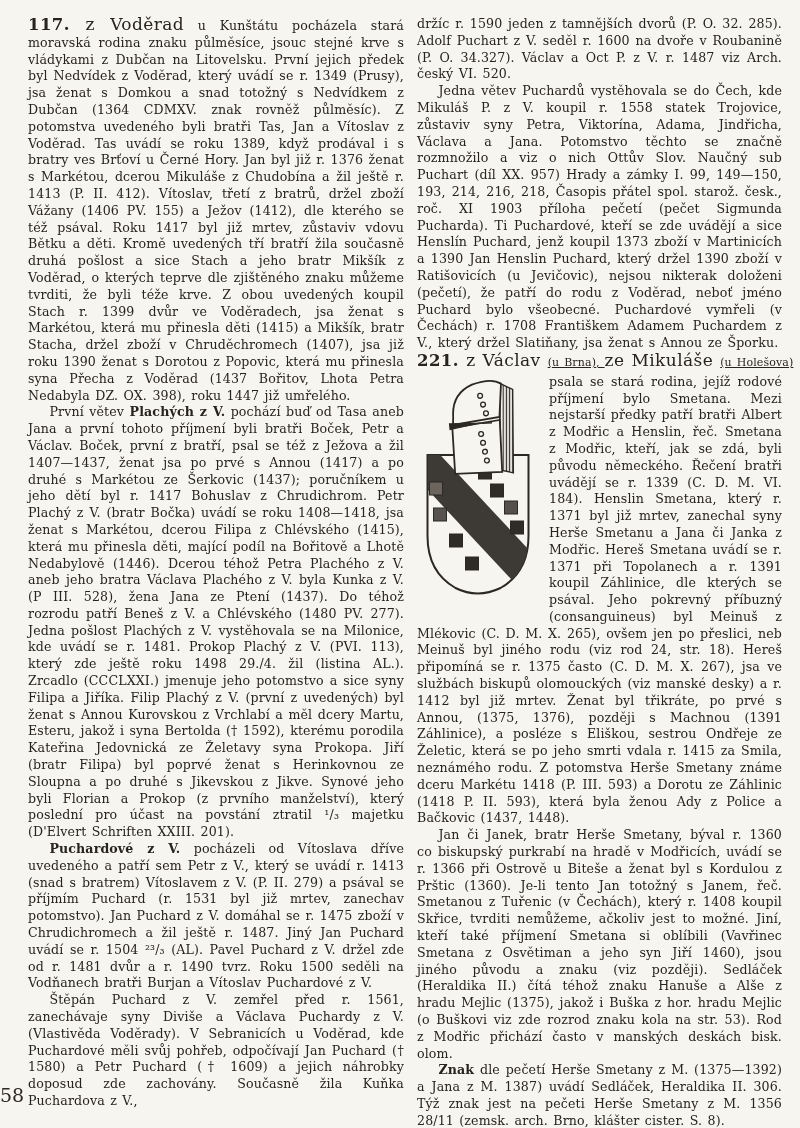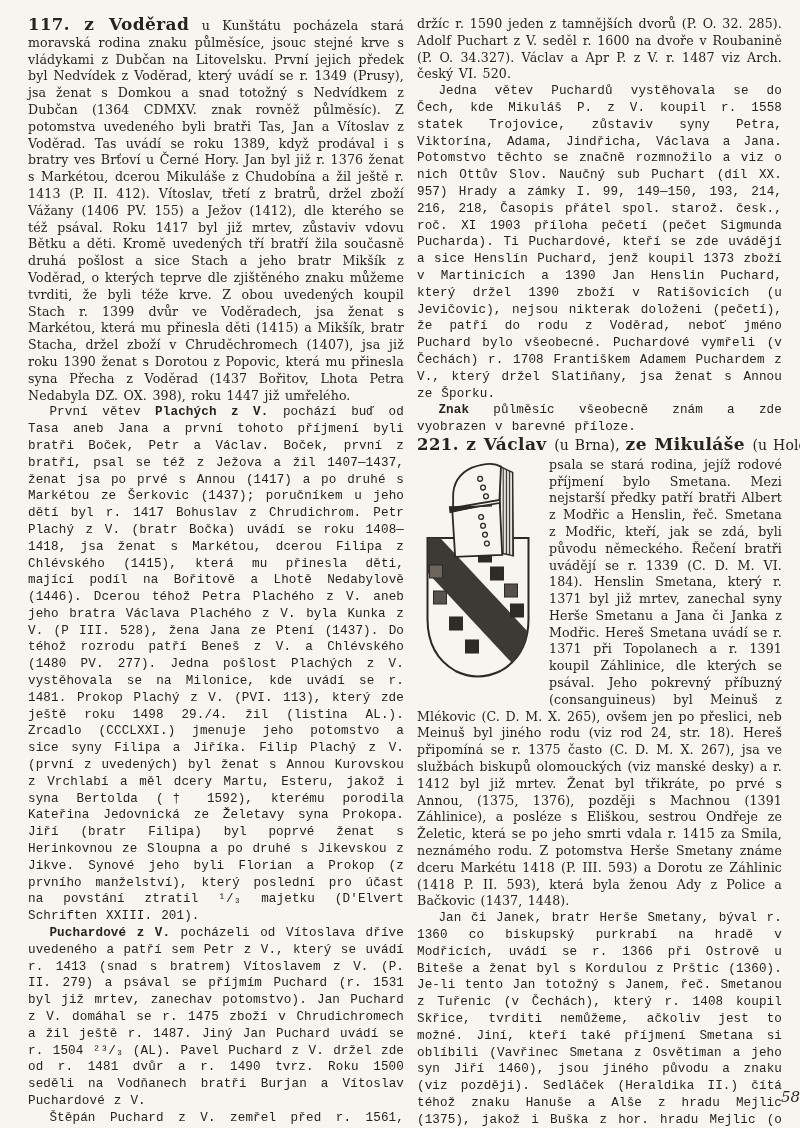--- a/index.html
+++ b/index.html
@@ -21,67 +21,65 @@
   .col-left{width:376px;flex:0 0 376px;}
   .col-right{width:365px;flex:0 0 365px;}
   p.para{
     margin:0;
     font-size:12.6px;
     line-height:16.8px;
     text-align:justify;
     word-spacing:0.10em;
     letter-spacing:0.01em;
   }
-  p.para.indent{text-indent:1.7em;font-family:Liberation Mono, monospace;}
+  p.para.indent{text-indent:1.7em;}
   .s-hnum{font-weight:700;font-size:16.5px;letter-spacing:0.4px;margin-top:19px;}
-  .s-htitle{font-weight:700;font-size:17px;letter-spacing:0.4px;}
-  .s-hparen{font-size:14px;}
+  .s-htitle{font-weight:400;font-size:17px;letter-spacing:0.4px;}
+  .s-hparen{font-size:11px;text-decoration:underline;}
   .s-b{font-weight:700;}
   .heading-118{
     margin:14px 0 3px 0;
     text-align:left;
     line-height:22px;
     white-space:nowrap;
   }
   .sec118-body{margin-top:2px;}
   .shield-figure{
     float:left;
     width:118px;
     height:232px;
     margin:4px 12px 2px 2px;
   }
   .shield-figure svg{display:block;width:100%;height:100%;}
   .page-number{
     position:absolute;
     left:0;right:0;
     bottom:22px;
-    text-align:right;
-    font-style:italic;
-    font-size:15px;
+    text-align:left;
+    font-size:19px;
     color:#2b2722;
   }
 </style>
 </head>
 <body>
 
 <div class="page">
   <div class="columns">
 
     <div class="col col-left">
         <p class="para"><span class="s-hnum">117. </span><span class="s-htitle">z Voděrad</span><span> u Kunštátu pocházela stará moravská rodina znaku půlměsíce, jsouc stejné krve s vládykami z Dubčan na Litovelsku. První jejich předek byl Nedvídek z Voděrad, který uvádí se r. 1349 (Prusy), jsa ženat s Domkou a snad totožný s Nedvídkem z Dubčan (1364 CDMXV. znak rovněž půlměsíc). Z potomstva uvedeného byli bratři Tas, Jan a Vítoslav z Voděrad. Tas uvádí se roku 1389, když prodával i s bratry ves Brťoví u Černé Hory. Jan byl již r. 1376 ženat s Markétou, dcerou Mikuláše z Chudobína a žil ještě r. 1413 (P. II. 412). Vítoslav, třetí z bratrů, držel zboží Vážany (1406 PV. 155) a Ježov (1412), dle kterého se též psával. Roku 1417 byl již mrtev, zůstaviv vdovu Bětku a děti. Kromě uvedených tří bratří žila současně druhá pošlost a sice Stach a jeho bratr Mikšík z Voděrad, o kterých teprve dle zjištěného znaku můžeme tvrditi, že byli téže krve. Z obou uvedených koupil Stach r. 1399 dvůr ve Voděradech, jsa ženat s Markétou, která mu přinesla děti (1415) a Mikšík, bratr Stacha, držel zboží v Chruděchromech (1407), jsa již roku 1390 ženat s Dorotou z Popovic, která mu přinesla syna Přecha z Voděrad (1437 Bořitov, Lhota Petra Nedabyla DZ. OX. 398), roku 1447 již umřelého.</span></p>
         <p class="para indent"><span>První větev </span><span class="s-b">Plachých z V.</span><span> pochází buď od Tasa aneb Jana a první tohoto příjmení byli bratři Boček, Petr a Václav. Boček, první z bratří, psal se též z Ježova a žil 1407—1437, ženat jsa po prvé s Annou (1417) a po druhé s Markétou ze Šerkovic (1437); poručníkem u jeho dětí byl r. 1417 Bohuslav z Chrudichrom. Petr Plachý z V. (bratr Bočka) uvádí se roku 1408—1418, jsa ženat s Markétou, dcerou Filipa z Chlévského (1415), která mu přinesla děti, mající podíl na Bořitově a Lhotě Nedabylově (1446). Dcerou téhož Petra Plachého z V. aneb jeho bratra Václava Plachého z V. byla Kunka z V. (P III. 528), žena Jana ze Ptení (1437). Do téhož rozrodu patří Beneš z V. a Chlévského (1480 PV. 277). Jedna pošlost Plachých z V. vystěhovala se na Milonice, kde uvádí se r. 1481. Prokop Plachý z V. (PVI. 113), který zde ještě roku 1498 29./4. žil (listina AL.). Zrcadlo (CCCLXXI.) jmenuje jeho potomstvo a sice syny Filipa a Jiříka. Filip Plachý z V. (první z uvedených) byl ženat s Annou Kurovskou z Vrchlabí a měl dcery Martu, Esteru, jakož i syna Bertolda († 1592), kterému porodila Kateřina Jedovnická ze Želetavy syna Prokopa. Jiří (bratr Filipa) byl poprvé ženat s Herinkovnou ze Sloupna a po druhé s Jikevskou z Jikve. Synové jeho byli Florian a Prokop (z prvního manželství), který poslední pro účast na povstání ztratil ¹/₃ majetku (D'Elvert Schriften XXIII. 201).</span></p>
         <p class="para indent"><span class="s-b">Puchardové z V.</span><span> pocházeli od Vítoslava dříve uvedeného a patří sem Petr z V., který se uvádí r. 1413 (snad s bratrem) Vítoslavem z V. (P. II. 279) a psával se příjmím Puchard (r. 1531 byl již mrtev, zanechav potomstvo). Jan Puchard z V. domáhal se r. 1475 zboží v Chrudichromech a žil ještě r. 1487. Jiný Jan Puchard uvádí se r. 1504 ²³/₃ (AL). Pavel Puchard z V. držel zde od r. 1481 dvůr a r. 1490 tvrz. Roku 1500 seděli na Vodňanech bratři Burjan a Vítoslav Puchardové z V.</span></p>
         <p class="para indent"><span>Štěpán Puchard z V. zemřel před r. 1561, zanechávaje syny Diviše a Václava Puchardy z V. (Vlastivěda Voděrady). V Sebranicích u Voděrad, kde Puchardové měli svůj pohřeb, odpočívají Jan Puchard († 1580) a Petr Puchard († 1609) a jejich náhrobky doposud zde zachovány. Současně žila Kuňka Puchardova z V.,</span></p>
       </div>
 
     <div class="col col-right">
       <div>
-          <p class="para"><span>držíc r. 1590 jeden z tamnějších dvorů (P. O. 32. 285). Adolf Puchart z V. seděl r. 1600 na dvoře v Roubanině (P. O. 34.327). Václav a Apr P. z V. r. 1487 viz Arch. český VI. 520.</span></p>
+          <p class="para"><span>držíc r. 1590 jeden z tamnějších dvorů (P. O. 32. 285). Adolf Puchart z V. seděl r. 1600 na dvoře v Roubanině (P. O. 34.327). Václav a Oct P. z V. r. 1487 viz Arch. český VI. 520.</span></p>
           <p class="para indent"><span>Jedna větev Puchardů vystěhovala se do Čech, kde Mikuláš P. z V. koupil r. 1558 statek Trojovice, zůstaviv syny Petra, Viktorína, Adama, Jindřicha, Václava a Jana. Potomstvo těchto se značně rozmnožilo a viz o nich Ottův Slov. Naučný sub Puchart (díl XX. 957) Hrady a zámky I. 99, 149—150, 193, 214, 216, 218, Časopis přátel spol. starož. česk., roč. XI 1903 příloha pečetí (pečet Sigmunda Pucharda). Ti Puchardové, kteří se zde uvádějí a sice Henslín Puchard, jenž koupil 1373 zboží v Martinicích a 1390 Jan Henslin Puchard, který držel 1390 zboží v Ratišovicích (u Jevičovic), nejsou nikterak doloženi (pečetí), že patří do rodu z Voděrad, neboť jméno Puchard bylo všeobecné. Puchardové vymřeli (v Čechách) r. 1708 Františkem Adamem Puchardem z V., který držel Slatiňany, jsa ženat s Annou ze Šporku.</span></p>
-          <p class="para indent"><span class="s-b">Znak</span><span> půlměsíc všeobecně znám a zde vyobrazen v barevné příloze.</span></p>
         </div>
 
       <p class="para heading-118"><span class="s-hnum">221. </span><span class="s-htitle">z Václav </span><span class="s-hparen">(u Brna), </span><span class="s-htitle">ze Mikuláše </span><span class="s-hparen">(u Holešova)</span></p>
 
       <div class="sec118-body">
         <div class="shield-figure">
           <svg viewBox="0 0 115 232" xmlns="http://www.w3.org/2000/svg">
             <defs>
               <pattern id="hatch" width="3.2" height="8" patternUnits="userSpaceOnUse" patternTransform="rotate(6)">
                 <rect width="3.2" height="8" fill="#f7f5f0"></rect>

